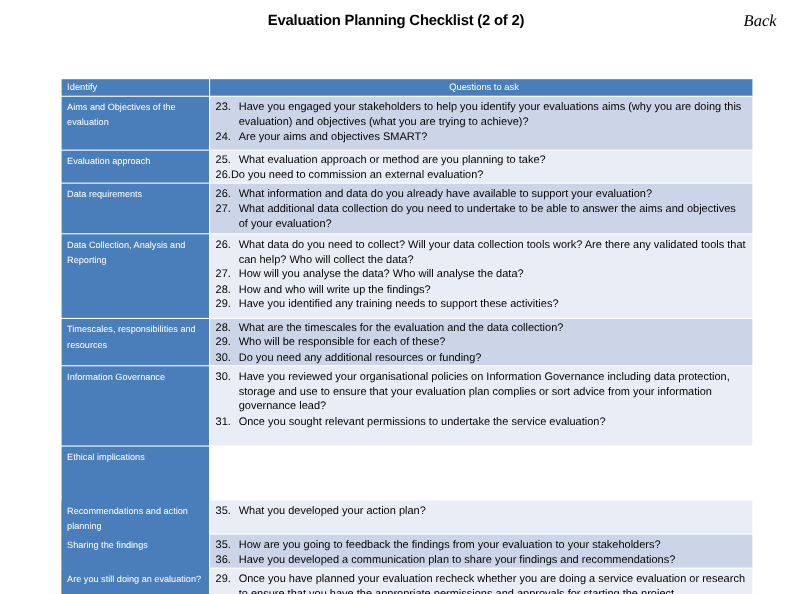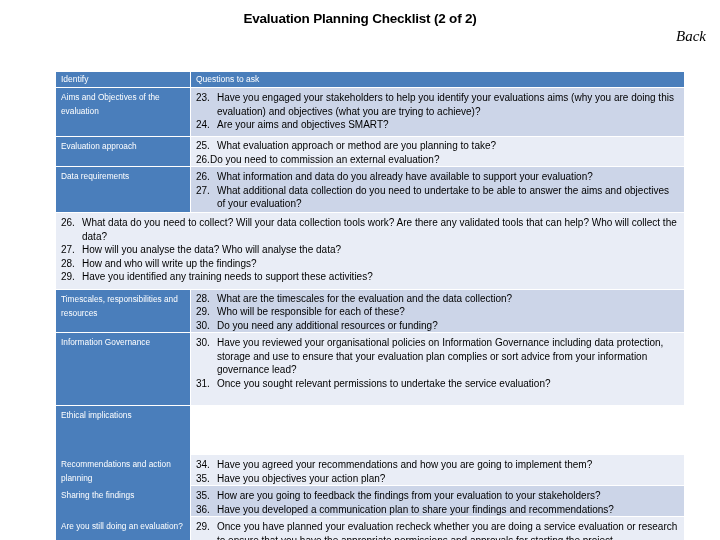--- a/index.html
+++ b/index.html
@@ -31,21 +31,21 @@
     text-align: center;
     font-size: 13.5px;
     font-weight: bold;
     color: #000000;
     letter-spacing: -0.2px;
     white-space: nowrap;
   }
   #back-link {
     position: absolute;
     right: 14px;
-    top: 28px;
+    top: 12px;
     font-family: "Liberation Serif", serif;
     font-style: italic;
     font-size: 15px;
     color: #000000;
     cursor: pointer;
   }
 
   
   #checklist-table {
     position: absolute;
@@ -69,20 +69,21 @@
     box-sizing: border-box;
     margin-top: 24px;
   }
   #table-header-row .hdr-left {
     width: 134px;
     flex: 0 0 134px;
     margin-right: 1px;
   }
   #table-header-row .hdr-right {
     flex: 1 1 auto;
+    text-align: center;
   }
 
   
   .group-row {
     margin-top: 1px;
   }
   .cat-cell {
     width: 134px;
     flex: 0 0 134px;
     background: #4a7ebb;
@@ -180,20 +181,21 @@
             <div class="q-text">What information and data do you already have available to support your evaluation?</div>
           </div>
           <div class="q-item">
             <div class="q-num">27.</div>
             <div class="q-text">What additional data collection do you need to undertake to be able to answer the aims and objectives of your evaluation?</div>
           </div>
           <div class="spacer-fill"></div>
         </div>
       </div>
       <div class="trow group-row" style="height: 76px;">
+        <div class="cat-cell">Data Collection, Analysis and Reporting</div>
         <div class="q-cell band-light">
           <div class="q-pad-top"></div>
           <div class="q-item">
             <div class="q-num">26.</div>
             <div class="q-text">What data do you need to collect?  Will your data collection tools work? Are there any validated tools that can help? Who will collect the data?</div>
           </div>
           <div class="q-item">
             <div class="q-num">27.</div>
             <div class="q-text">How will you analyse the data? Who will analyse the data?</div>
           </div>
@@ -251,26 +253,22 @@
             <div class="q-text">Have you considered the impact of your evaluation on the participants and the service?</div>
           </div>
           <div class="spacer-fill"></div>
         </div>
       </div>
       <div class="trow group-row" style="height: 30px;">
         <div class="cat-cell">Recommendations and action planning</div>
         <div class="q-cell band-light">
           <div class="q-pad-top"></div>
           <div class="q-item">
-            <div class="q-num">34.</div>
-            <div class="q-text">Have you agreed your recommendations and how you are going to implement them?</div>
-          </div>
-          <div class="q-item">
             <div class="q-num">35.</div>
-            <div class="q-text">Have you objectives your action plan?</div>
+            <div class="q-text">What you developed your action plan?</div>
           </div>
           <div class="spacer-fill"></div>
         </div>
       </div>
       <div class="trow group-row" style="height: 30px;">
         <div class="cat-cell">Sharing the findings</div>
         <div class="q-cell band-dark">
           <div class="q-pad-top"></div>
           <div class="q-item">
             <div class="q-num">35.</div>

